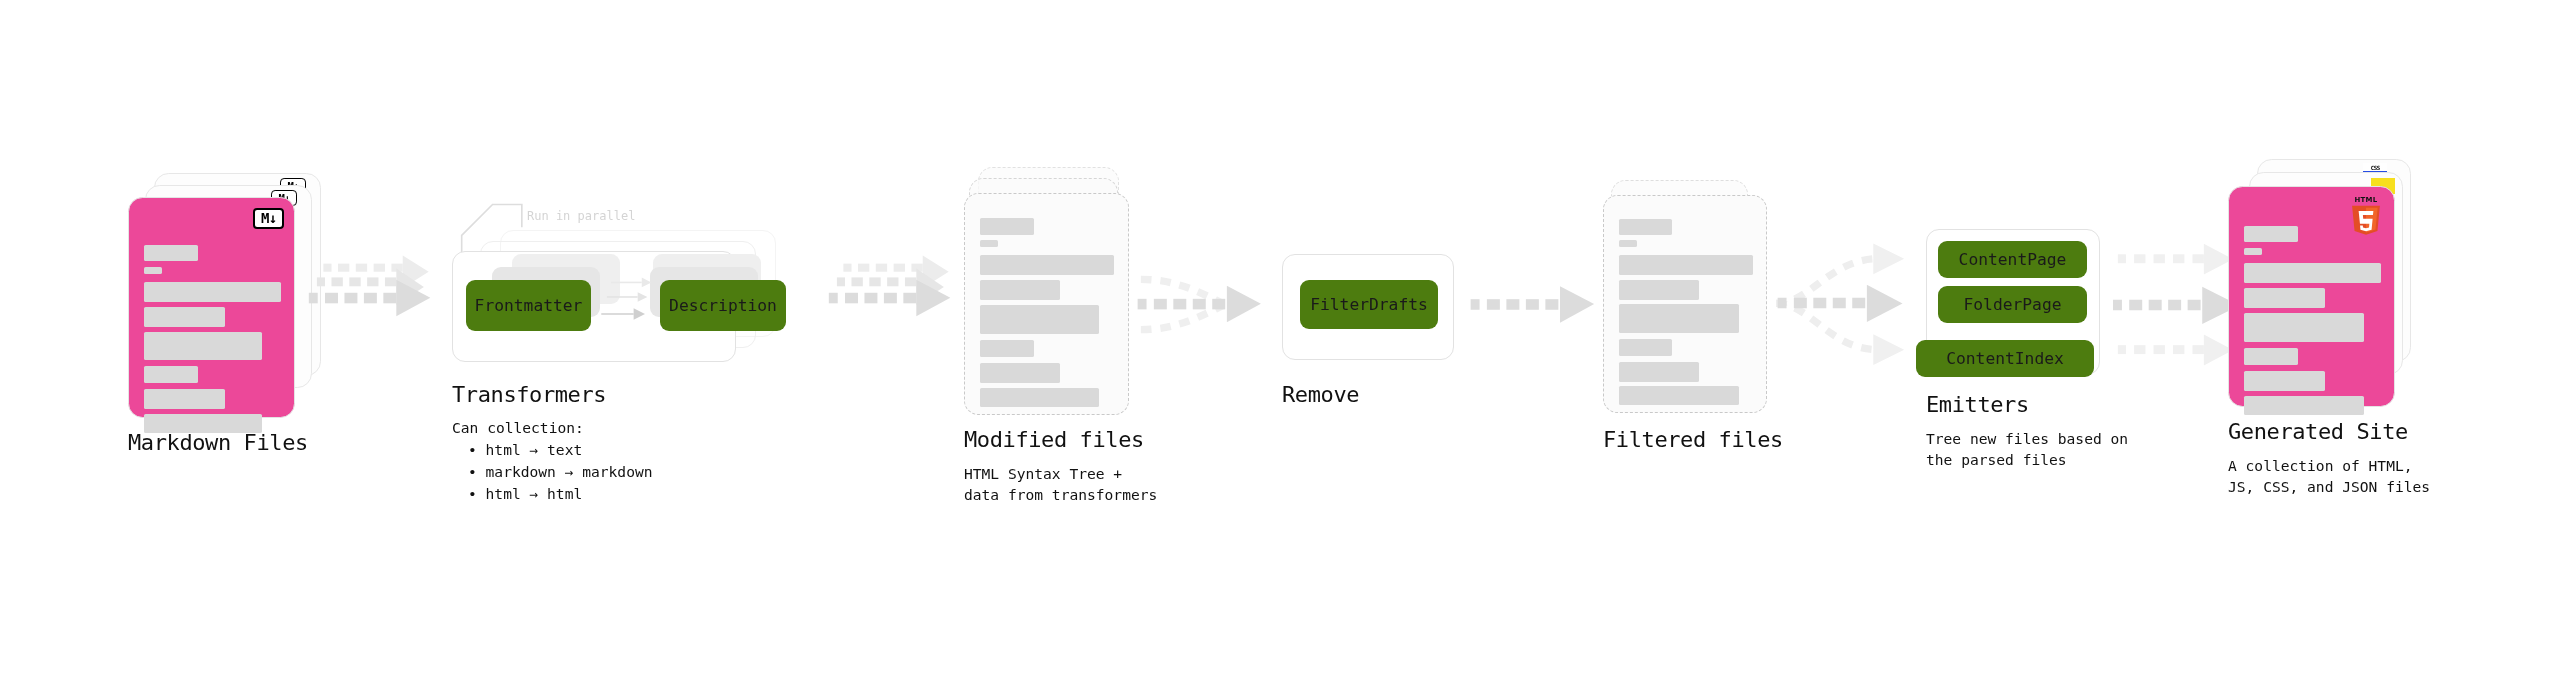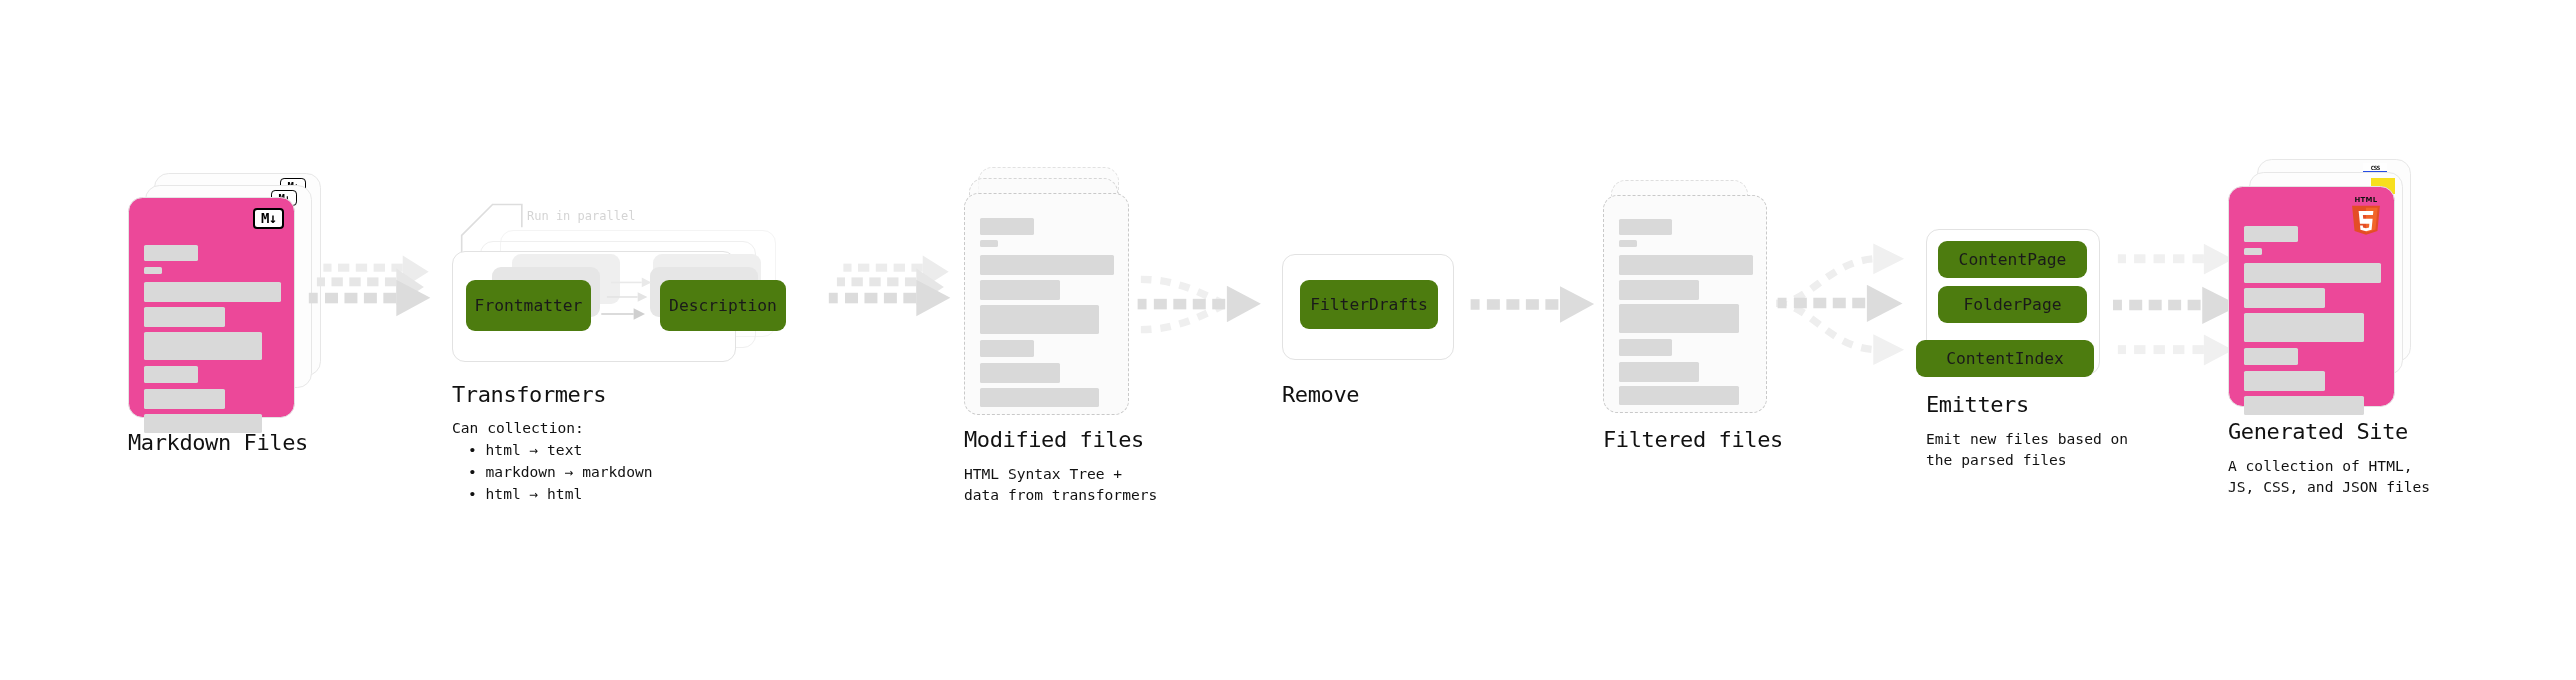--- a/index.html
+++ b/index.html
@@ -309,21 +309,21 @@
       <rect x="94" y="81" width="16" height="13"></rect>
       <polygon points="112,65 156,88 112,111"></polygon>
     </g>
   </svg>
 
   <div class="group-box" style="left:1926px; top:229px; width:174px; height:146px;"></div>
   <div class="chip" style="left:1938px; top:241px; width:149px; height:37px;">ContentPage</div>
   <div class="chip" style="left:1938px; top:286px; width:149px; height:37px;">FolderPage</div>
   <div class="chip" style="left:1916px; top:332px; width:178px; height:37px;margin-top:8px;">ContentIndex</div>
   <div class="title" style="left:1926px; top:392px;text-align:center;">Emitters</div>
-  <div class="caption" style="left:1926px; top:428px;">Emit new files based on
+  <div class="caption" style="left:1926px; top:428px;">Tree new files based on
 the parsed files</div>
 
   <svg class="abs" style="left:2113px; top:234px;" width="146" height="142" viewBox="0 0 180 175">
     <g fill="#f0f0f0">
       <rect x="6" y="25" width="10" height="11"></rect>
         <rect x="26" y="25" width="14" height="11"></rect>
       <rect x="50" y="25" width="14" height="11"></rect>
         <rect x="74" y="25" width="14" height="11"></rect>
       <rect x="98" y="25" width="14" height="11"></rect>
       <polygon points="112,12 148,31 112,50"></polygon>

